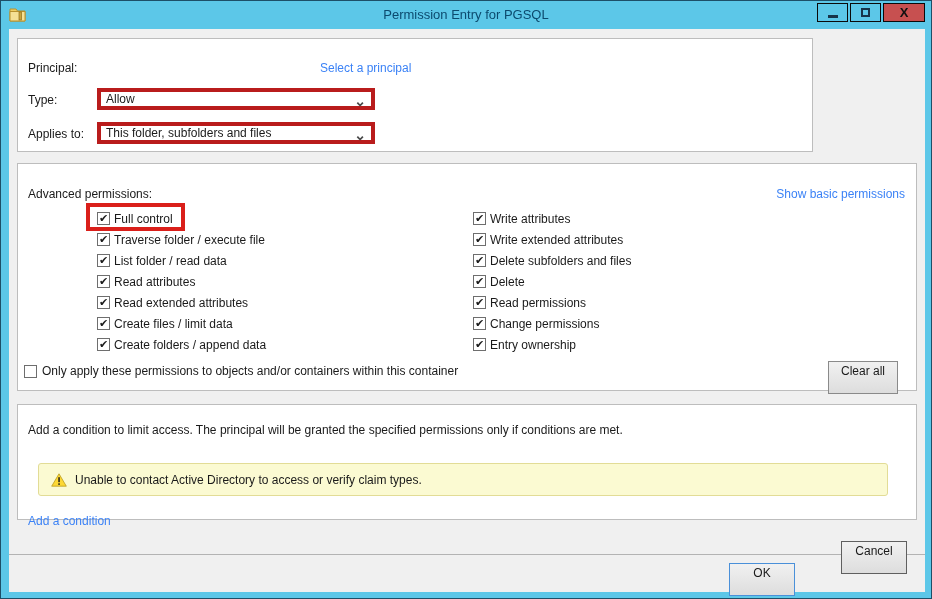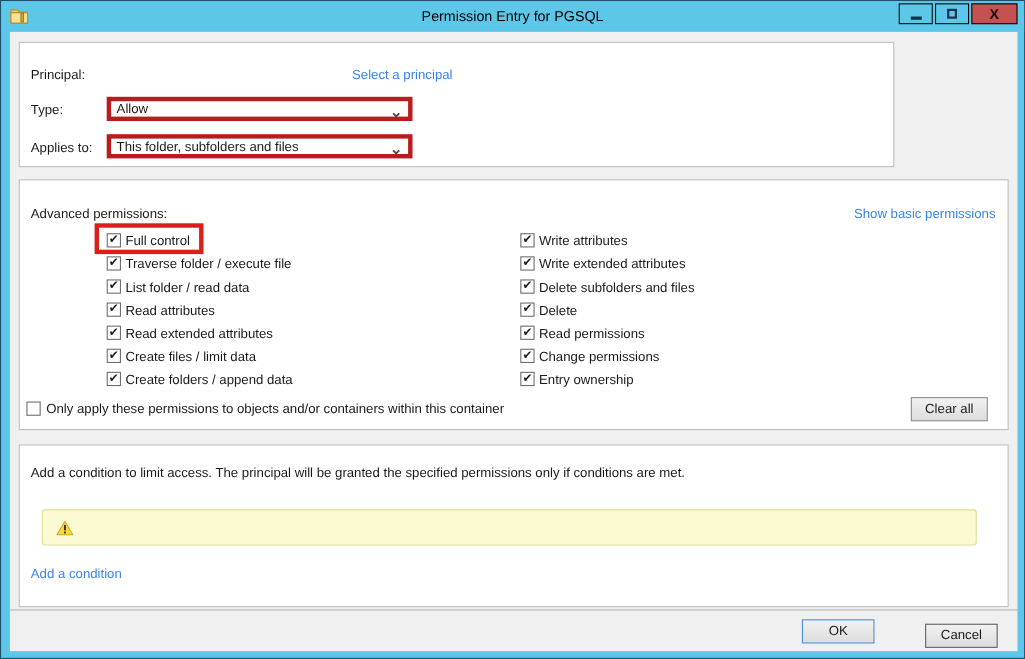--- a/index.html
+++ b/index.html
@@ -9,21 +9,21 @@
   .window {
     position:relative; width:932px; height:599px;
     background:#5cc7e8; border:1px solid #1d4f68;
   }
 
   
   .titlebar { position:absolute; left:0; top:0; width:100%; height:28px; background:#5cc7e8; }
   .app-icon { position:absolute; left:8px; top:5px; width:17px; height:17px; }
   .window-title {
     position:absolute; left:0; right:0; top:6px; text-align:center;
-    font-size:13px; color:#000000;
+    font-size:13px; color:#0c4a6e;
   }
   .win-controls { position:absolute; right:6px; top:2px; display:flex; gap:2px; }
   .winbtn {
     height:19px; border:1px solid #0a0a0a; display:flex;
     align-items:center; justify-content:center; cursor:default;
   }
   .winbtn.min, .winbtn.max { width:31px; background:#5cc7e8; }
   .winbtn.close { width:42px; background:#c75050; }
   .glyph-min { width:10px; height:3px; background:#17344a; margin-top:7px; }
   .glyph-max { width:9px; height:9px; border:2px solid #17344a; background:transparent; }
@@ -32,21 +32,21 @@
   
   .content-bg {
     position:absolute; left:8px; top:28px; width:916px; height:563px;
     background:#f0f0f0;
   }
   .group {
     position:absolute; background:#ffffff; border:1px solid #bdbdbd;
   }
   .g1 { left:16px; top:37px;  width:796px; height:114px; }
   .g2 { left:16px; top:162px; width:900px; height:228px; }
-  .g3 { left:16px; top:403px; width:900px; height:148px;padding-left:44px; }
+  .g3 { left:16px; top:403px; width:900px; height:116px;padding-left:44px; }
 
   .lbl { position:absolute; white-space:nowrap; }
   .link { color:#3b82f6; cursor:pointer; white-space:nowrap; text-decoration:none; }
 
   .combo {
     position:absolute; height:22px; background:#fff; border:4px solid #b91c1c;
     display:flex; align-items:center; padding:0 22px 0 5px; cursor:default;
   }
   .combo .chev {
     position:absolute; right:5px; top:1px; font-size:14px; color:#4a4a4a; font-weight:bold;
@@ -66,39 +66,39 @@
 
   .highlight-box {
     position:absolute; left:68px; top:39px; width:99px; height:28px;
     border:4px solid #da1f1a; pointer-events:none; z-index:5;
   }
 
   .only-apply-row { position:absolute; left:6px; top:200px; display:flex; align-items:center; }
   .only-apply-row .perm-label { margin-left:5px; }
 
   .btn {
-    position:absolute; height:22px; text-align:center; line-height:19px;
+    position:absolute; height:33px; text-align:center; line-height:19px;
     background:linear-gradient(to bottom,#f1f1f1,#dddddd);
     border:1px solid #8a8a8a; font-size:12px; cursor:default;
   }
   .btn-clearall { left:810px; top:197px; width:70px; }
 
   
   .warn-box {
     position:absolute; left:20px; top:58px; width:850px; height:33px;
     background:#fbfad2; border:1px solid #e2dc96; border-radius:3px;
     display:flex; align-items:center; padding-left:12px;
   }
   .warn-icon { width:16px; height:14px; margin-right:8px; flex:0 0 16px; }
   .warn-text { white-space:nowrap; }
 
   
   .sep { position:absolute; left:8px; top:553px; width:916px; height:1px; background:#b3b3b3; }
   .btn-ok     { left:728px; top:562px; width:66px; border-color:#4a90d9; }
-  .btn-cancel { left:840px; top:566px; width:66px; border-color:#5f5f5f; }
+  .btn-cancel { left:840px; top:540px; width:66px; border-color:#5f5f5f; }
 </style>
 </head>
 <body>
 
 <div class="window">
 
   <div class="titlebar">
     <span class="app-icon">
       <svg width="17" height="17" viewBox="0 0 17 17">
         <path d="M1 3 h6 l1.5 2 H16 v10 H1 z" fill="#efce62" stroke="#b8912d" stroke-width="1"></path>
@@ -218,20 +218,21 @@
     <span class="lbl" style="left:10px; top:18px;">Add a condition to limit access. The principal will be granted the specified permissions only if conditions are met.</span>
 
     <div class="warn-box">
       <span class="warn-icon">
         <svg width="16" height="14" viewBox="0 0 16 14">
           <path d="M8 0.8 L15.3 13.2 H0.7 Z" fill="#fdd835" stroke="#b99a1e" stroke-width="0.8"></path>
           <rect x="7.3" y="4.2" width="1.5" height="5" fill="#1a1a1a"></rect>
           <rect x="7.3" y="10.3" width="1.5" height="1.6" fill="#1a1a1a"></rect>
         </svg>
       </span>
+      <span class="warn-text">Unable to contact Active Directory to access or verify claim types.</span>
     </div>
 
     <a class="link lbl" style="left:10px; top:109px;">Add a condition</a>
   </div>
 
   <div class="sep"></div>
   <div class="btn btn-ok">OK</div>
   <div class="btn btn-cancel">Cancel</div>
 
 </div>

